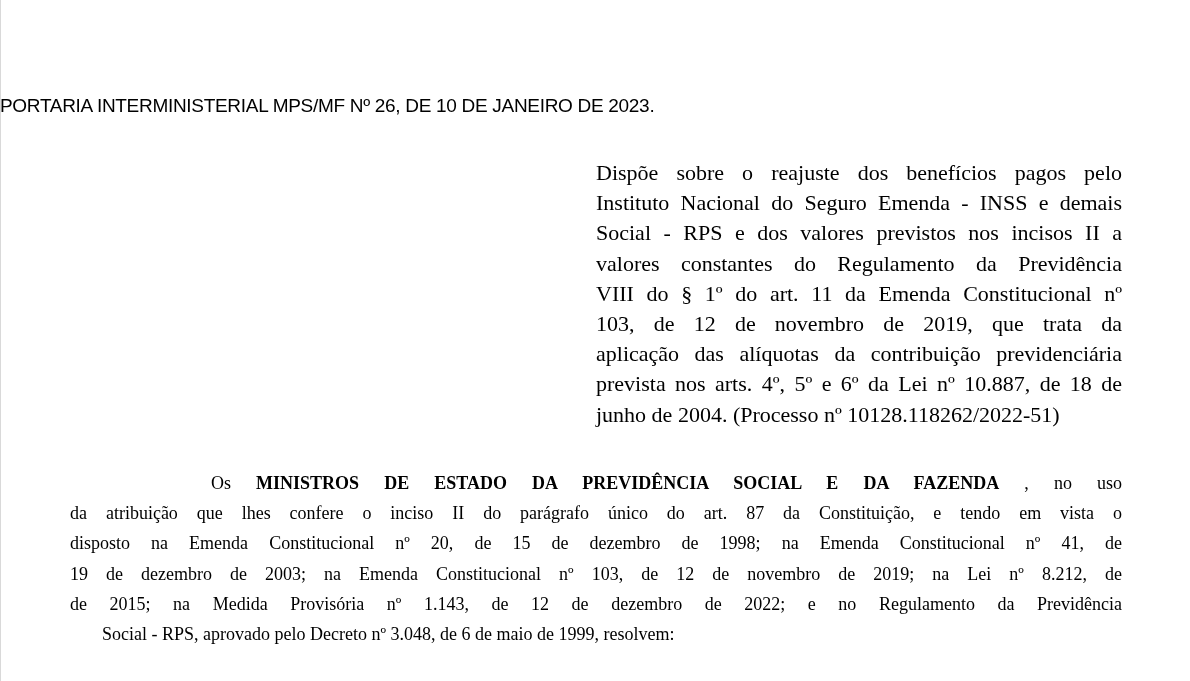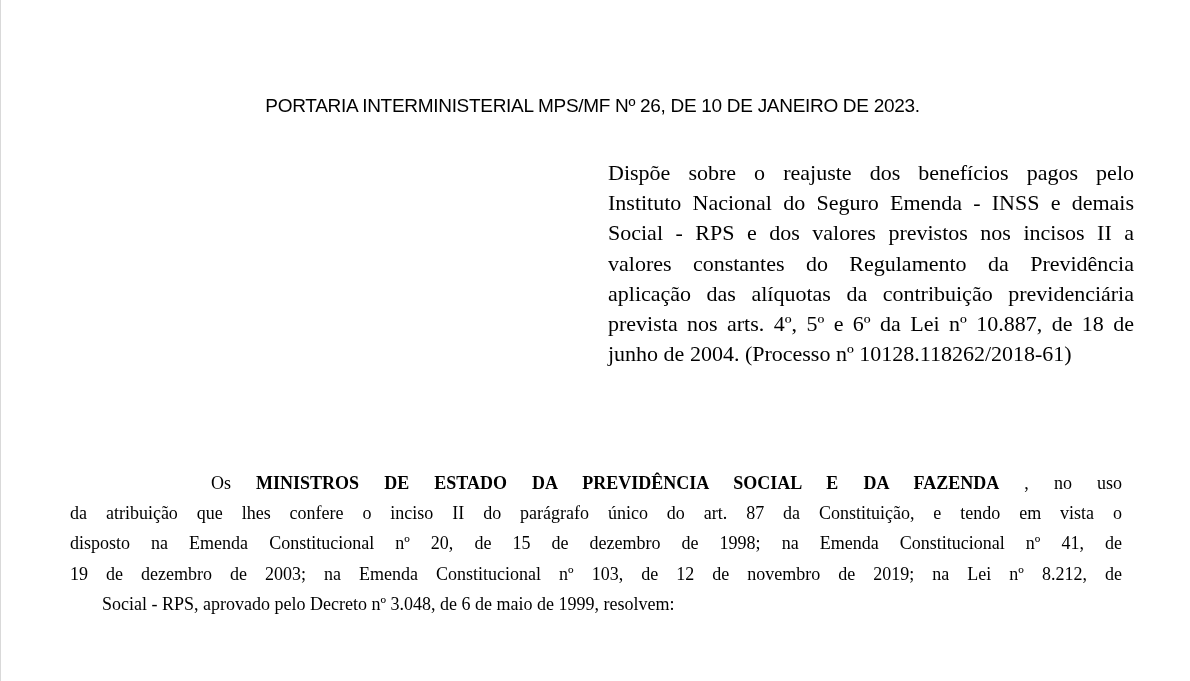--- a/index.html
+++ b/index.html
@@ -27,38 +27,37 @@
       left: 0;
       top: 0;
       width: 1190px;
       height: 681px;
     }
     .title {
       position: absolute;
       top: 93px;
       left: 0;
       width: 1185px;
-      text-align: center;
+      text-align: left;
       font-family: "Liberation Sans", sans-serif;
       font-size: 19px;
       line-height: 26px;
       letter-spacing: -0.3px;
       white-space: nowrap;
     }
     .ementa {
       position: absolute;
       left: 596px;
       top: 158px;
       width: 526px;
       font-family: "Liberation Serif", serif;
       font-size: 22px;
       line-height: 30.2px;
       text-align: justify;
       text-align-last: left;
-      margin-left: 12px;
     }
     .ementa .line {
       display: block;
       text-align: justify;
       text-align-last: justify;
       white-space: nowrap;
       height: 30.2px;
     }
     .ementa .line.last {
       text-align-last: left;
@@ -97,26 +96,29 @@
 
 <div class="page">
 
   <div class="title">PORTARIA INTERMINISTERIAL MPS/MF Nº 26, DE 10 DE JANEIRO DE 2023.</div>
 
   <div class="ementa">
     <span class="line">Dispõe sobre o reajuste dos benefícios pagos pelo</span>
     <span class="line">Instituto Nacional do Seguro Emenda - INSS e demais</span>
     <span class="line">Social - RPS e dos valores previstos nos incisos II a</span>
     <span class="line">valores constantes do Regulamento da Previdência</span>
+    <span class="line">VIII do § 1º do art. 11 da Emenda Constitucional nº</span>
+    <span class="line">103, de 12 de novembro de 2019, que trata da</span>
     <span class="line">aplicação das alíquotas da contribuição previdenciária</span>
     <span class="line">prevista nos arts. 4º, 5º e 6º da Lei nº 10.887, de 18 de</span>
-    <span class="line last">junho de 2004. (Processo nº 10128.118262/2018-61)</span>
+    <span class="line last">junho de 2004. (Processo nº 10128.118262/2022-51)</span>
   </div>
 
   <div class="preamble">
     <span class="line first"><span>Os </span><span class="bold">MINISTROS DE ESTADO DA PREVIDÊNCIA SOCIAL E DA FAZENDA</span><span> , no uso</span></span>
     <span class="line">da atribuição que lhes confere o inciso II do parágrafo único do art. 87 da Constituição, e tendo em vista o</span>
     <span class="line">disposto na Emenda Constitucional nº 20, de 15 de dezembro de 1998; na Emenda Constitucional nº 41, de</span>
     <span class="line">19 de dezembro de 2003; na Emenda Constitucional nº 103, de 12 de novembro de 2019; na Lei nº 8.212, de</span>
+    <span class="line">de 2015; na Medida Provisória nº 1.143, de 12 de dezembro de 2022; e no Regulamento da Previdência</span>
     <span class="line last">Social - RPS, aprovado pelo Decreto nº 3.048, de 6 de maio de 1999, resolvem:</span>
   </div>
 
 </div>
 
 </body></html>

